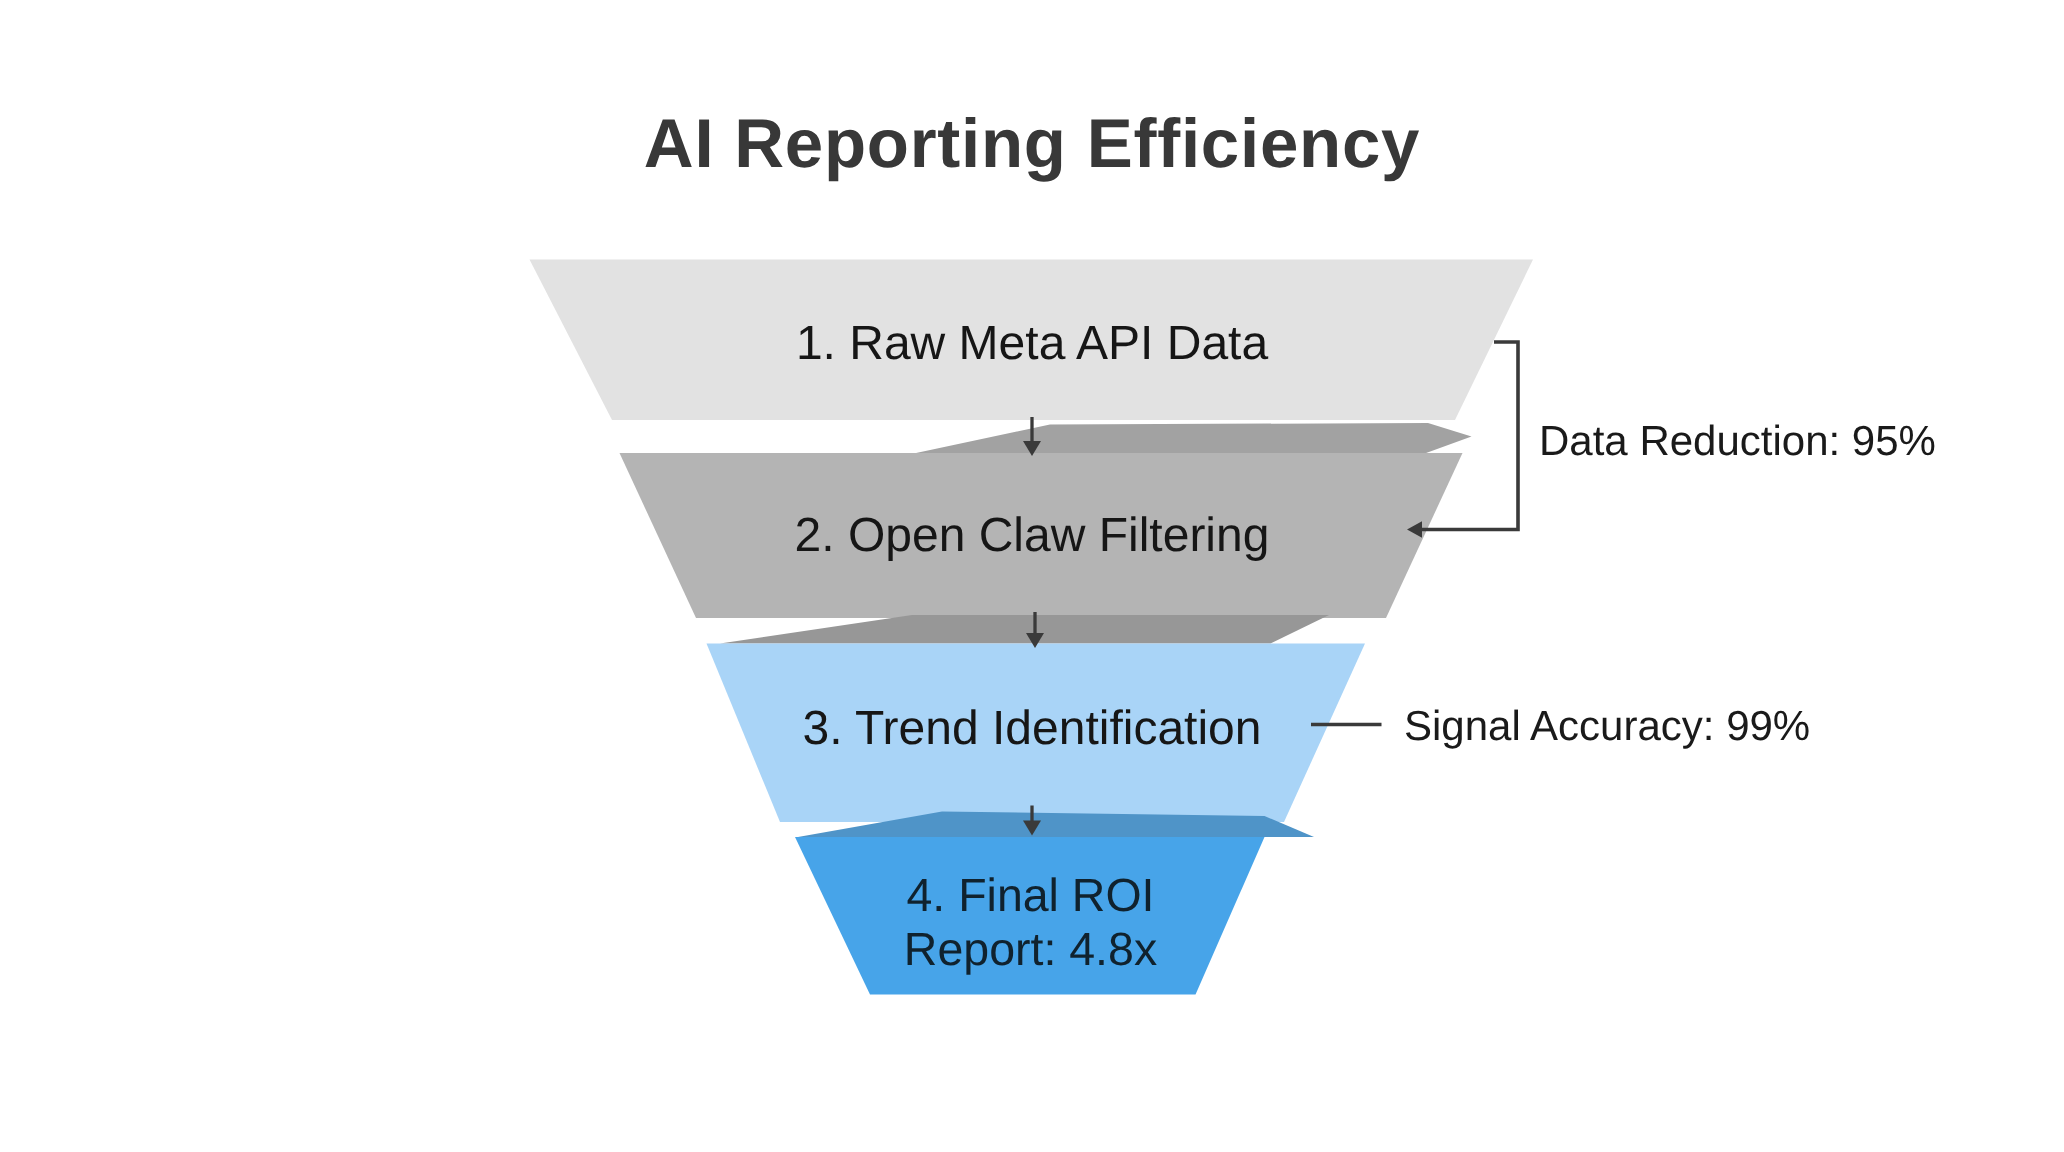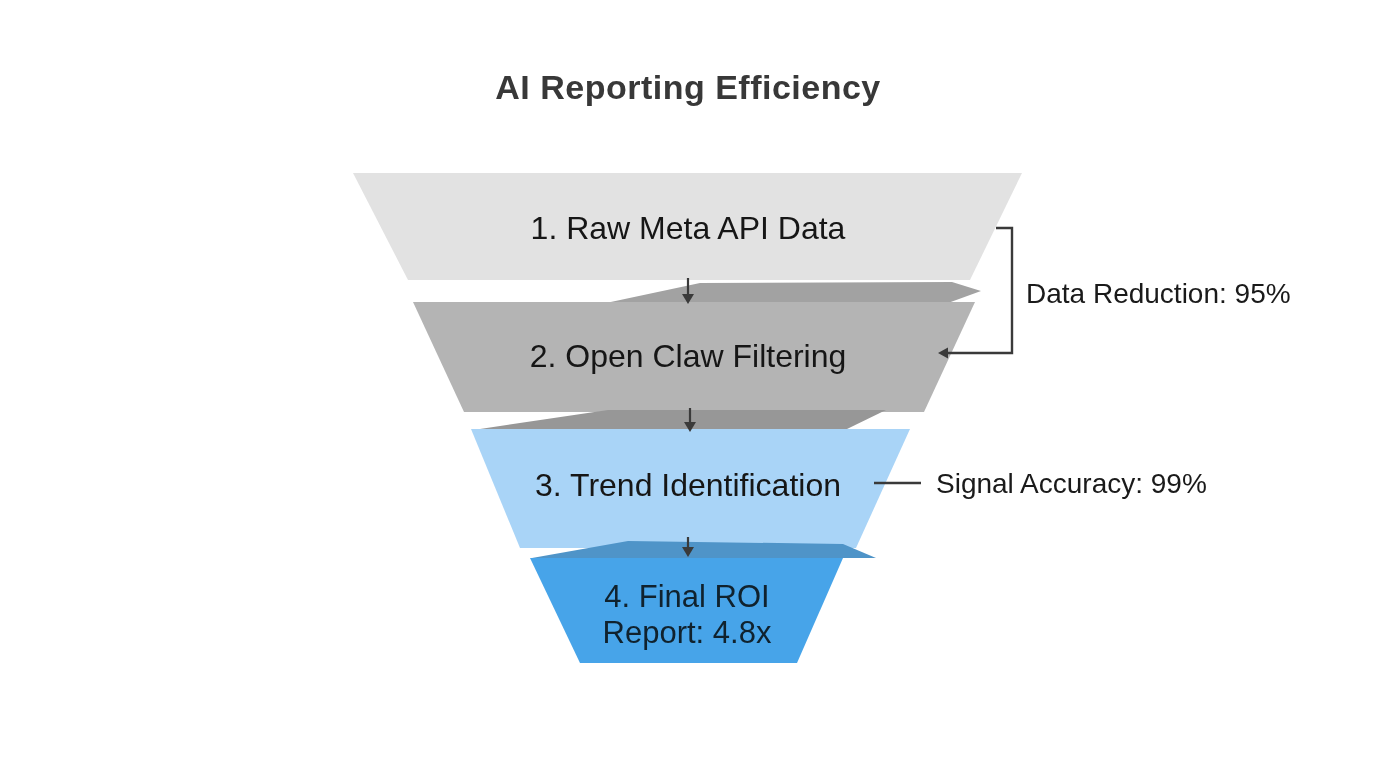--- a/index.html
+++ b/index.html
@@ -15,21 +15,21 @@
     background: #ffffff;
     overflow: hidden;
   }
   #title {
     position: absolute;
     top: 68px;
     left: 0;
     width: 1376px;
     margin: 0;
     text-align: center;
-    font-size: 34px;
+    font-size: 46px;
     font-weight: 700;
     letter-spacing: 0.5px;
     color: #383838;
   }
   #funnel-svg {
     position: absolute;
     left: 0;
     top: 0;
   }
   .stage-label {

